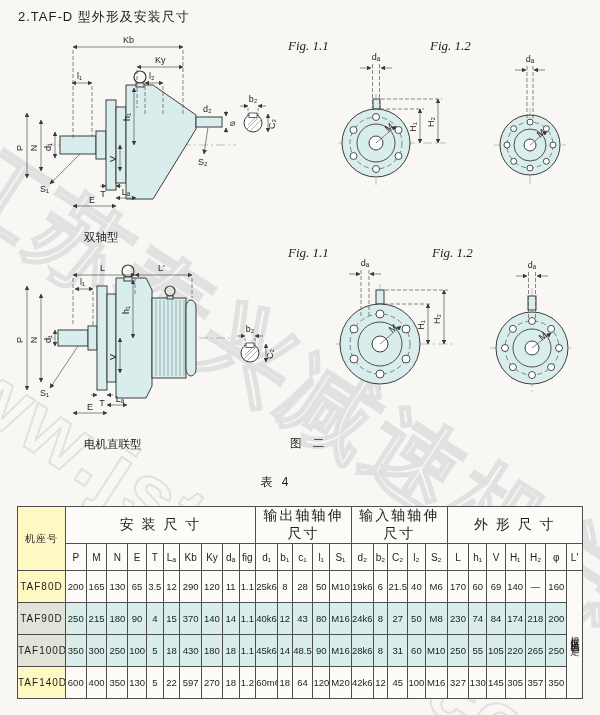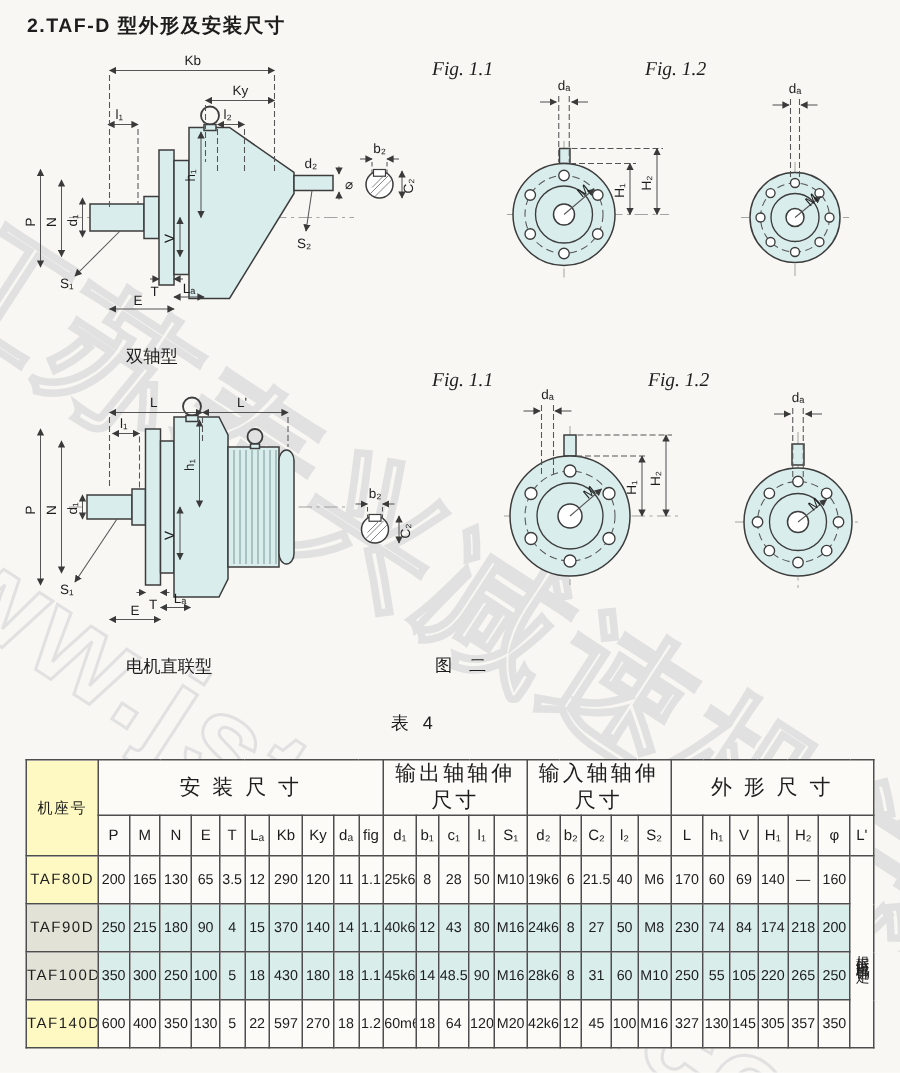--- a/index.html
+++ b/index.html
@@ -1,18 +1,18 @@
 <!DOCTYPE html>
 <html><head>
 <meta charset="utf-8">
 <style>
   html,body{margin:0;padding:0;}
   #page{position:relative;width:600px;height:715px;background:#f8f7f3;overflow:hidden;
         font-family:"Liberation Sans","DejaVu Sans",sans-serif;color:#1d1d1d;}
-  #title{position:absolute;left:18px;top:8px;z-index:3;font-size:13px;font-weight:bold;letter-spacing:1px;text-align:right;}
+  #title{position:absolute;left:18px;top:8px;z-index:3;font-size:13px;font-weight:normal;letter-spacing:1px;text-align:right;}
   .wm{position:absolute;z-index:1;white-space:nowrap;font-weight:700;pointer-events:none;
       color:transparent;-webkit-text-stroke:2px #e1e1e1;transform-origin:0 0;transform:rotate(33deg);letter-spacing:4px;}
   #wm1{left:-10px;top:110px;font-size:96px;}
   #wm2{left:-60px;top:300px;font-size:84px;}
   #drawings{position:absolute;left:0;top:28px;z-index:2;}
   #tcap{position:absolute;left:0;top:474px;width:552px;text-align:center;z-index:3;font-size:12px;letter-spacing:3px;}
   #tblwrap{position:absolute;left:17px;top:506px;z-index:3;}
   table{border-collapse:collapse;table-layout:fixed;width:566px;background:#fcfbf8;}
   th,td{border:1px solid #4e4e4e;padding:0;text-align:center;vertical-align:middle;
         font-size:9.5px;font-weight:normal;overflow:hidden;}

